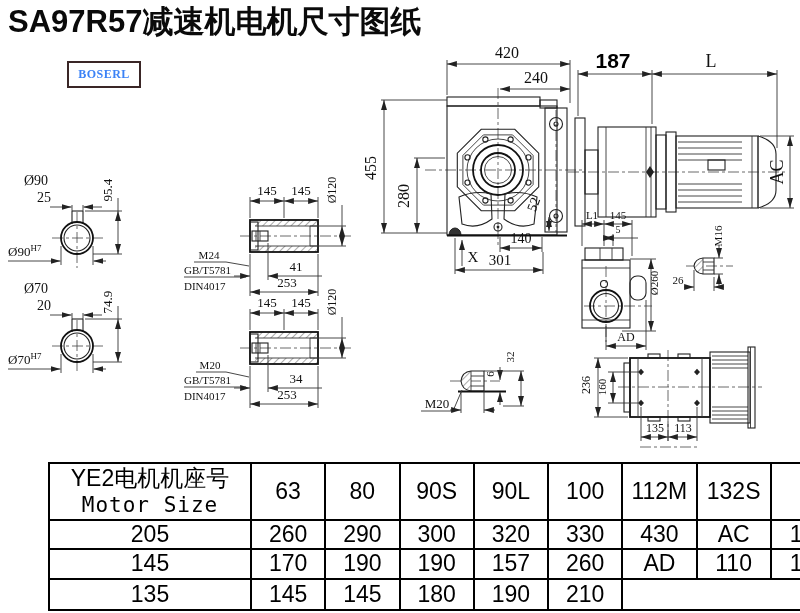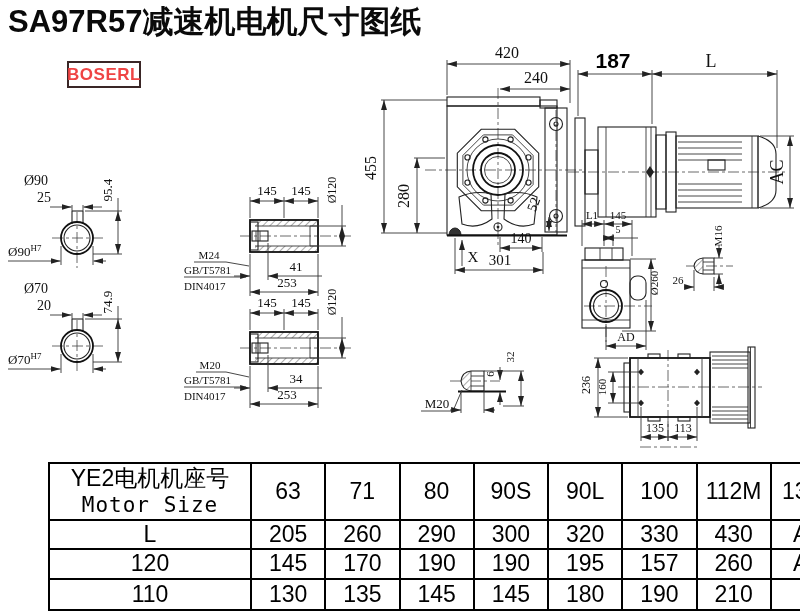--- a/index.html
+++ b/index.html
@@ -1,19 +1,19 @@
 <!DOCTYPE html>
 <html><head>
 <meta charset="utf-8">
 <style>
   html,body{margin:0;padding:0;background:#fff;}
   body{width:800px;height:613px;position:relative;overflow:hidden;font-family:"Liberation Sans",sans-serif;}
   .title{position:absolute;left:8px;top:1px;font-size:31px;font-weight:bold;color:#0a0a0a;white-space:nowrap;font-family:"Liberation Sans",sans-serif;}
   .logo{position:absolute;left:67px;top:61px;width:70px;height:23px;border:2px solid #3a2626;background:#fff;display:flex;align-items:center;justify-content:center;}
-  .logo span{font-family:Liberation Sans, sans-serif;font-weight:bold;font-size:17px;color:#ef4444;letter-spacing:.5px;}
+  .logo span{font-family:Liberation Serif, serif;font-weight:bold;font-size:12px;color:#3b82f6;letter-spacing:.5px;}
   svg.draw{position:absolute;left:0;top:0;}
   .ln{stroke:#222;stroke-width:1.1;fill:none;}
   .tk{stroke:#111;stroke-width:1.8;fill:none;}
   .dm{stroke:#333;stroke-width:.9;fill:none;}
   .cl{stroke:#444;stroke-width:.8;stroke-dasharray:11 3 3 3;fill:none;}
   text.d{font-family:"Liberation Serif",serif;fill:#111;text-anchor:middle;}
   .ts{text-anchor:start !important;}
   .t18{font-size:18px;} .t16{font-size:16px;} .t15{font-size:15px;} .t14{font-size:14px;}
   .t13{font-size:13px;} .t12{font-size:12px;} .t11{font-size:11px;} .t10{font-size:10px;}
   .b187{font-family:"Liberation Sans",sans-serif;font-weight:bold;font-size:21px;fill:#000;text-anchor:middle;}
@@ -396,21 +396,20 @@
     <line class="cl" x1="640" y1="447" x2="700" y2="447"></line>
   </g>
 </svg>
 
 <div class="tbl">
   <div class="hdr">
     <span class="cn">YE2电机机座号</span>
     <span class="en">Motor Size</span>
   </div>
   <div>63</div>
-  <div>71</div>
   <div>80</div>
   <div>90S</div>
   <div>90L</div>
   <div>100</div>
   <div>112M</div>
   <div>132S</div>
 
   <div>L</div>
   <div>205</div>
   <div>260</div>
@@ -419,21 +418,20 @@
   <div>320</div>
   <div>330</div>
   <div>430</div>
 
   <div>AC</div>
   <div>120</div>
   <div>145</div>
   <div>170</div>
   <div>190</div>
   <div>190</div>
-  <div>195</div>
   <div>157</div>
   <div>260</div>
 
   <div>AD</div>
   <div>110</div>
   <div>130</div>
   <div>135</div>
   <div>145</div>
   <div>145</div>
   <div>180</div>

